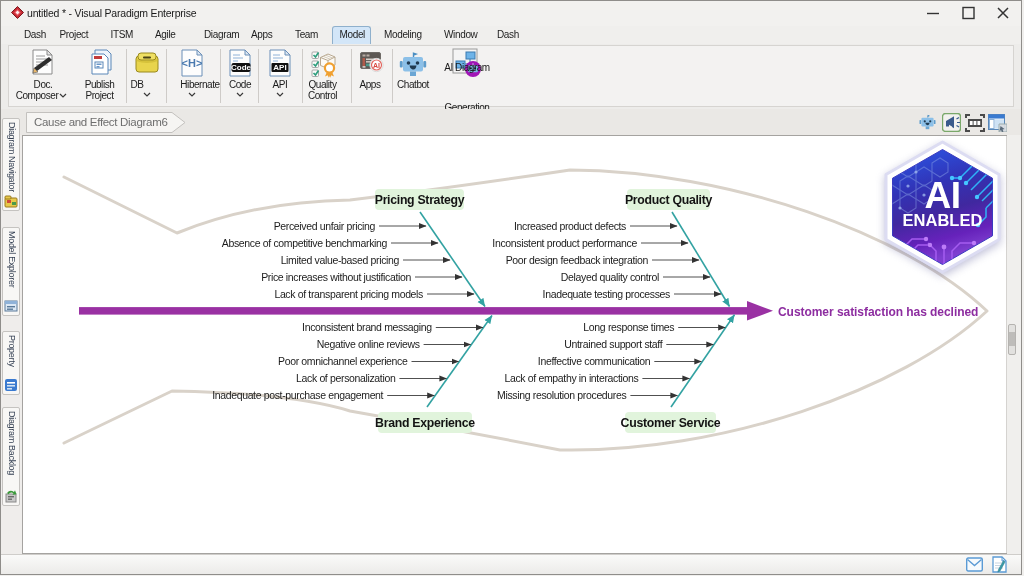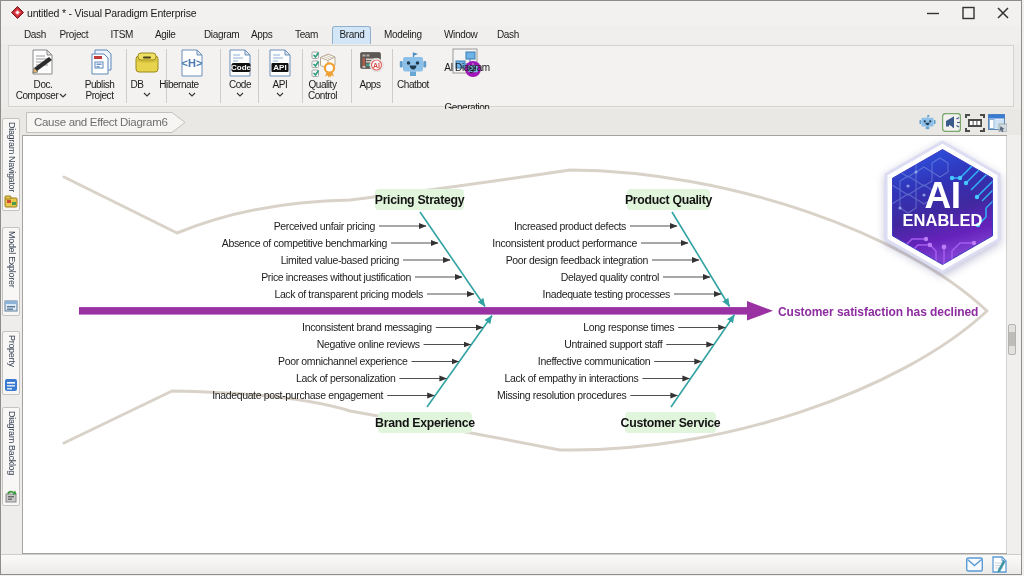--- a/index.html
+++ b/index.html
@@ -20,21 +20,21 @@
     <path d="M78 4 L88 14 M88 4 L78 14" stroke="#333" stroke-width="1.5"></path>
   </svg>
 <div class="abs" style="left:332px;top:26px;width:38.5px;height:18px;background:#d3e6f8;border:1px solid #8fb0cc;border-bottom:none;border-radius:3px 3px 0 0;box-sizing:border-box"></div>
 <div class="mi" style="left:24px">Dash</div>
 <div class="mi" style="left:59.5px">Project</div>
 <div class="mi" style="left:110.5px">ITSM</div>
 <div class="mi" style="left:155px">Agile</div>
 <div class="mi" style="left:204px">Diagram</div>
 <div class="mi" style="left:251px">Apps</div>
 <div class="mi" style="left:295px">Team</div>
-<div class="mi" style="left:339.5px">Brand</div>
+<div class="mi" style="left:339.5px">Model</div>
 <div class="mi" style="left:384px">Modeling</div>
 <div class="mi" style="left:444px">Window</div>
 <div class="mi" style="left:497px">Dash</div>
 <div class="abs" style="left:1px;top:44px;width:1021px;height:65px;background:#edecea"></div>
 <div class="abs" style="left:8px;top:45px;width:1006px;height:62px;background:#f3f2f1;border:1px solid #d6d4d1;box-sizing:border-box"></div>
 <div class="abs" style="left:125.5px;top:49px;width:1px;height:54px;background:#cecbc8"></div>
 <div class="abs" style="left:166px;top:49px;width:1px;height:54px;background:#cecbc8"></div>
 <div class="abs" style="left:219.5px;top:49px;width:1px;height:54px;background:#cecbc8"></div>
 <div class="abs" style="left:257.5px;top:49px;width:1px;height:54px;background:#cecbc8"></div>
 <div class="abs" style="left:301.5px;top:49px;width:1px;height:54px;background:#cecbc8"></div>
@@ -87,21 +87,21 @@
       <path d="M1 1 L4 4 L7 1" fill="none" stroke="#3a3a3a" stroke-width="1.2"></path>
     </svg>
   </div>
 <div class="abs" style="left:178.0px;top:48px">
     <svg width="28" height="30" viewBox="0 0 28 30">
       <path d="M4 2 h15 l5 5 v21 h-20 z" fill="#fdfdfd" stroke="#6b8fb8"></path>
       <path d="M19 2 l5 5 h-5 z" fill="#dbe6f2" stroke="#6b8fb8"></path>
       <text x="14" y="19" font-family="'Liberation Sans',sans-serif" font-size="11" font-weight="bold" fill="#4a7ab0" text-anchor="middle">&lt;H&gt;</text>
     </svg>
   </div>
-<div class="tlabel" style="left:119px;top:78.5px;width:120px">Hibernate</div>
+<div class="tlabel" style="left:140px;top:78.5px;width:120px">Hibernate</div>
 <div class="abs" style="left:188.0px;top:91.5px">
     <svg width="8" height="5" viewBox="0 0 8 5">
       <path d="M1 1 L4 4 L7 1" fill="none" stroke="#3a3a3a" stroke-width="1.2"></path>
     </svg>
   </div>
 <div class="abs" style="left:226.0px;top:48px">
     <svg width="28" height="30" viewBox="0 0 28 30">
       <path d="M4 2 h15 l5 5 v21 h-20 z" fill="#fdfdfd" stroke="#6b8fb8"></path>
       <path d="M19 2 l5 5 h-5 z" fill="#dbe6f2" stroke="#6b8fb8"></path>
       <g stroke="#8fb2d8">

